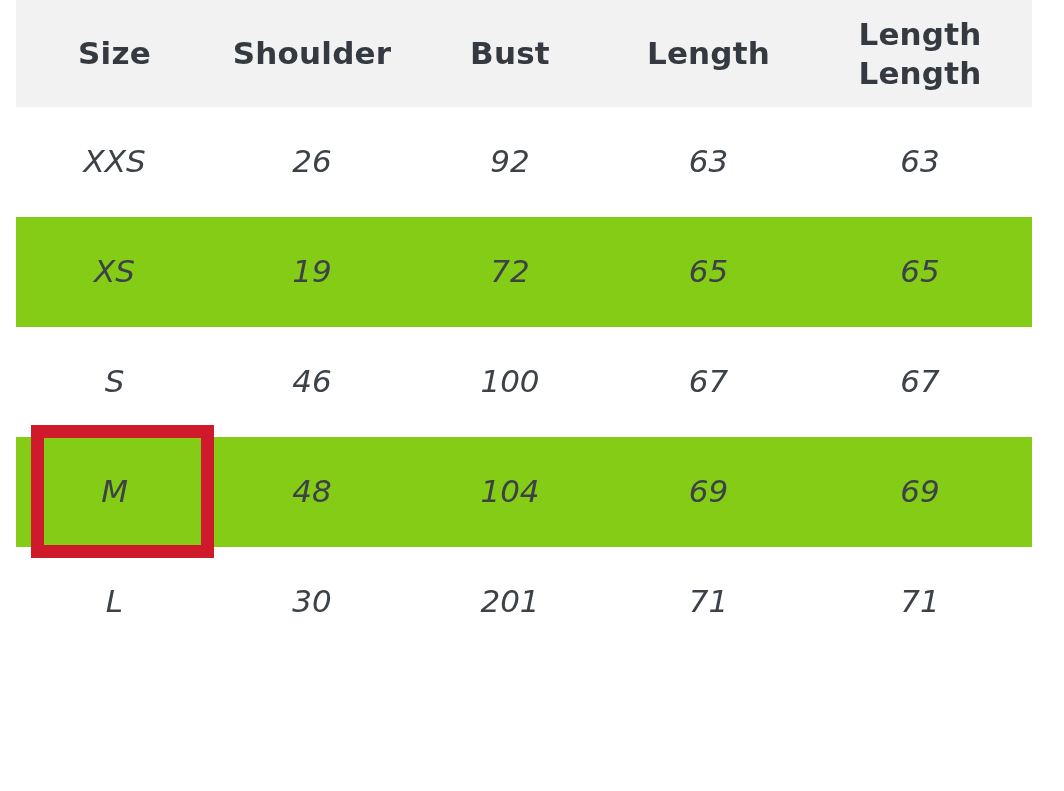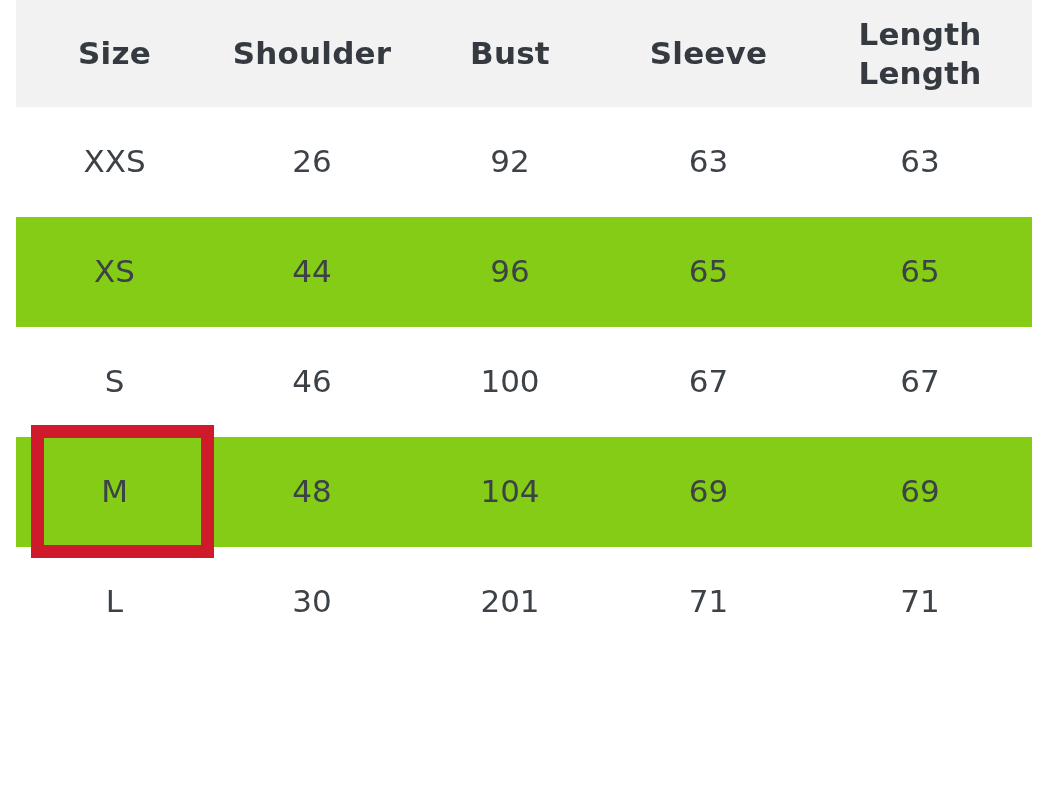--- a/index.html
+++ b/index.html
@@ -49,20 +49,21 @@
   thead th {
     height: 107px;
     font-size: 31px;
     font-weight: 700;
     color: #343a40;
     line-height: 1.25;
     letter-spacing: 0.2px;
   }
   tbody tr {
     height: 110px;
+    font-style: italic;
   }
   tbody tr.odd-row  { background: #ffffff; }
   tbody tr.even-row { background: #84cc16; }
 
   tbody td {
     height: 110px;
     font-size: 31px;
     font-weight: 400;
     color: #3c4247;
     line-height: 1.2;
@@ -91,36 +92,36 @@
       <col class="c-shoulder">
       <col class="c-bust">
       <col class="c-length">
       <col class="c-sleeve">
     </colgroup>
     <thead>
       <tr>
         <th>Size</th>
         <th>Shoulder</th>
         <th>Bust</th>
-        <th>Sleeve</th>
+        <th>Length</th>
         <th>Length Length</th>
       </tr>
     </thead>
     <tbody>
       <tr class="odd-row">
         <td>XXS</td>
         <td>26</td>
         <td>92</td>
         <td>63</td>
         <td>63</td>
       </tr>
       <tr class="even-row">
         <td>XS</td>
-        <td>44</td>
-        <td>96</td>
+        <td>19</td>
+        <td>72</td>
         <td>65</td>
         <td>65</td>
       </tr>
       <tr class="odd-row">
         <td>S</td>
         <td>46</td>
         <td>100</td>
         <td>67</td>
         <td>67</td>
       </tr>

